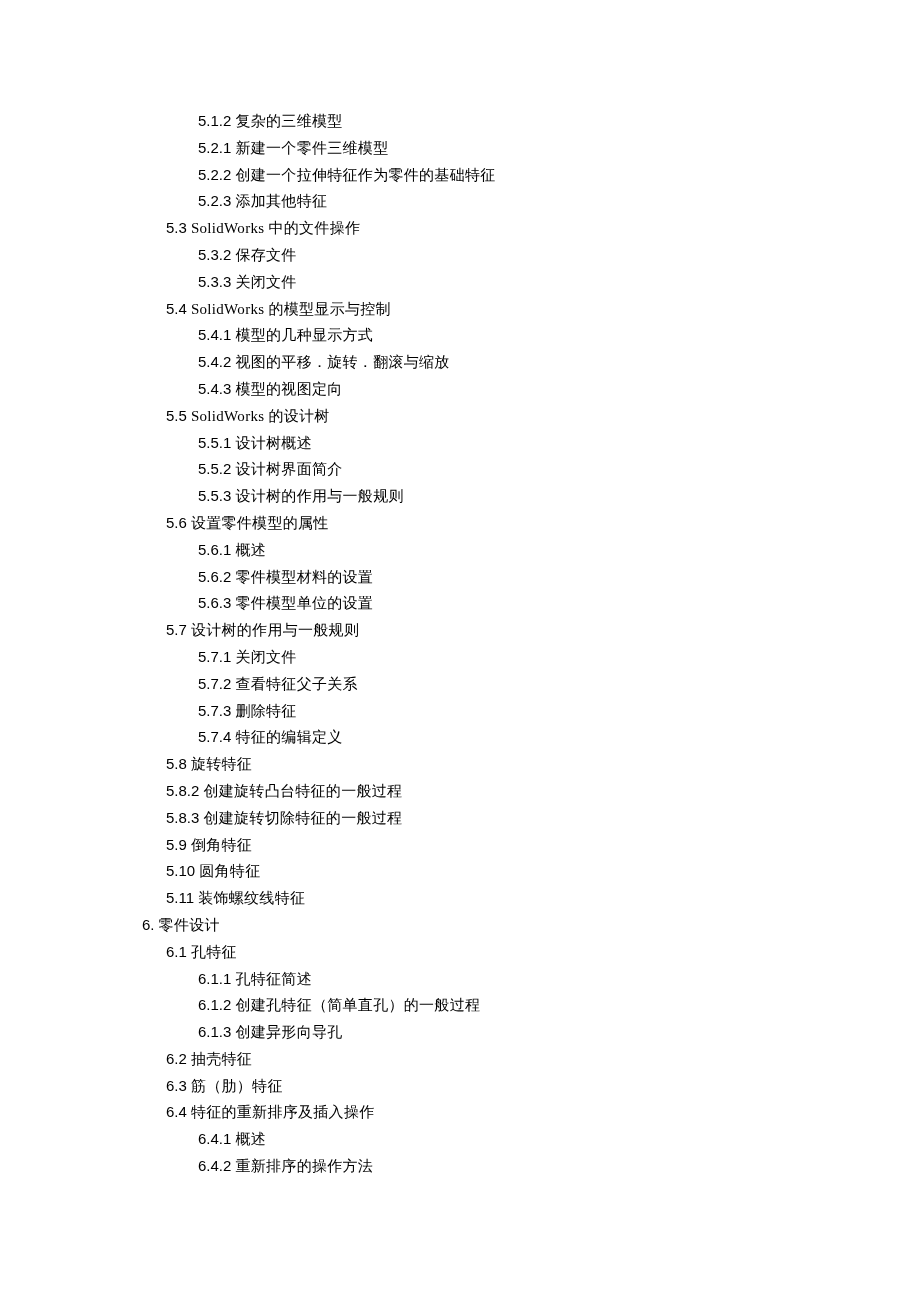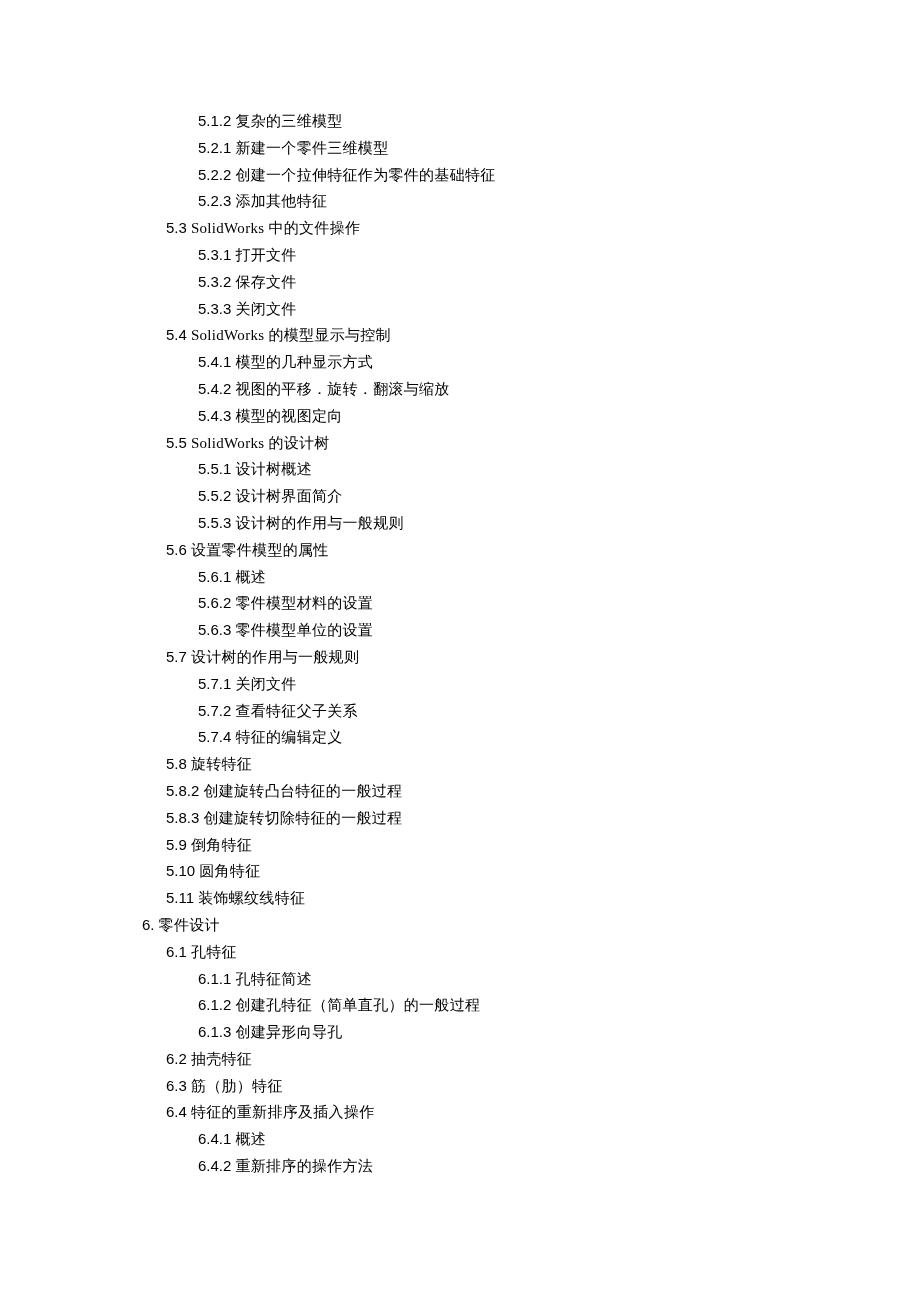--- a/index.html
+++ b/index.html
@@ -23,38 +23,38 @@
   </style>
 </head>
 <body>
 
 <div id="toc">
     <div class="line l3"><span class="num">5.1.2</span>  <span>复杂的三维模型</span></div>
     <div class="line l3"><span class="num">5.2.1</span>  <span>新建一个零件三维模型</span></div>
     <div class="line l3"><span class="num">5.2.2</span>  <span>创建一个拉伸特征作为零件的基础特征</span></div>
     <div class="line l3"><span class="num">5.2.3</span>  <span>添加其他特征</span></div>
     <div class="line l2"><span class="num">5.3</span>  <span>SolidWorks 中的文件操作</span></div>
-    <div class="line l3"><span class="num">5.3.1</span>  <span>打开文件</span></div>
     <div class="line l3"><span class="num">5.3.2</span>  <span>保存文件</span></div>
     <div class="line l3"><span class="num">5.3.3</span>  <span>关闭文件</span></div>
     <div class="line l2"><span class="num">5.4</span>  <span>SolidWorks 的模型显示与控制</span></div>
     <div class="line l3"><span class="num">5.4.1</span>  <span>模型的几种显示方式</span></div>
     <div class="line l3"><span class="num">5.4.2</span>  <span>视图的平移．旋转．翻滚与缩放</span></div>
     <div class="line l3"><span class="num">5.4.3</span>  <span>模型的视图定向</span></div>
     <div class="line l2"><span class="num">5.5</span>  <span>SolidWorks 的设计树</span></div>
     <div class="line l3"><span class="num">5.5.1</span>  <span>设计树概述</span></div>
     <div class="line l3"><span class="num">5.5.2</span>  <span>设计树界面简介</span></div>
     <div class="line l3"><span class="num">5.5.3</span>  <span>设计树的作用与一般规则</span></div>
     <div class="line l2"><span class="num">5.6</span>  <span>设置零件模型的属性</span></div>
     <div class="line l3"><span class="num">5.6.1</span>  <span>概述</span></div>
     <div class="line l3"><span class="num">5.6.2</span>  <span>零件模型材料的设置</span></div>
     <div class="line l3"><span class="num">5.6.3</span>  <span>零件模型单位的设置</span></div>
     <div class="line l2"><span class="num">5.7</span>  <span>设计树的作用与一般规则</span></div>
     <div class="line l3"><span class="num">5.7.1</span>  <span>关闭文件</span></div>
     <div class="line l3"><span class="num">5.7.2</span>  <span>查看特征父子关系</span></div>
+    <div class="line l3"><span class="num">5.7.3</span>  <span>删除特征</span></div>
     <div class="line l3"><span class="num">5.7.4</span>  <span>特征的编辑定义</span></div>
     <div class="line l2"><span class="num">5.8</span>  <span>旋转特征</span></div>
     <div class="line l3b"><span class="num">5.8.2</span>  <span>创建旋转凸台特征的一般过程</span></div>
     <div class="line l3b"><span class="num">5.8.3</span>  <span>创建旋转切除特征的一般过程</span></div>
     <div class="line l2"><span class="num">5.9</span>  <span>倒角特征</span></div>
     <div class="line l2"><span class="num">5.10</span>  <span>圆角特征</span></div>
     <div class="line l2"><span class="num">5.11</span>  <span>装饰螺纹线特征</span></div>
     <div class="line l1"><span class="num">6.</span>  <span>零件设计</span></div>
     <div class="line l2"><span class="num">6.1</span>  <span>孔特征</span></div>
     <div class="line l3"><span class="num">6.1.1</span>  <span>孔特征简述</span></div>

